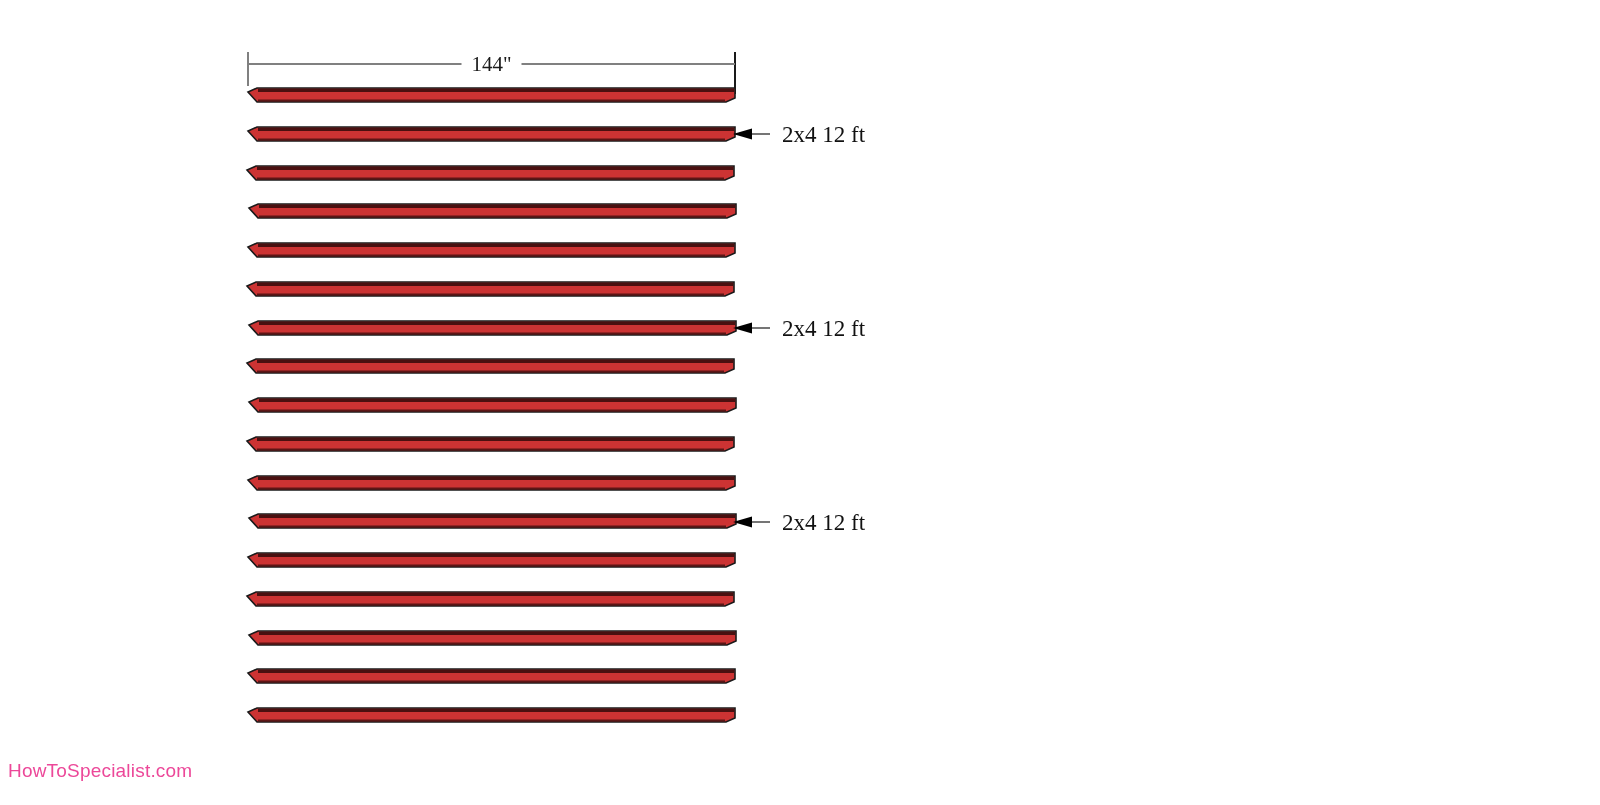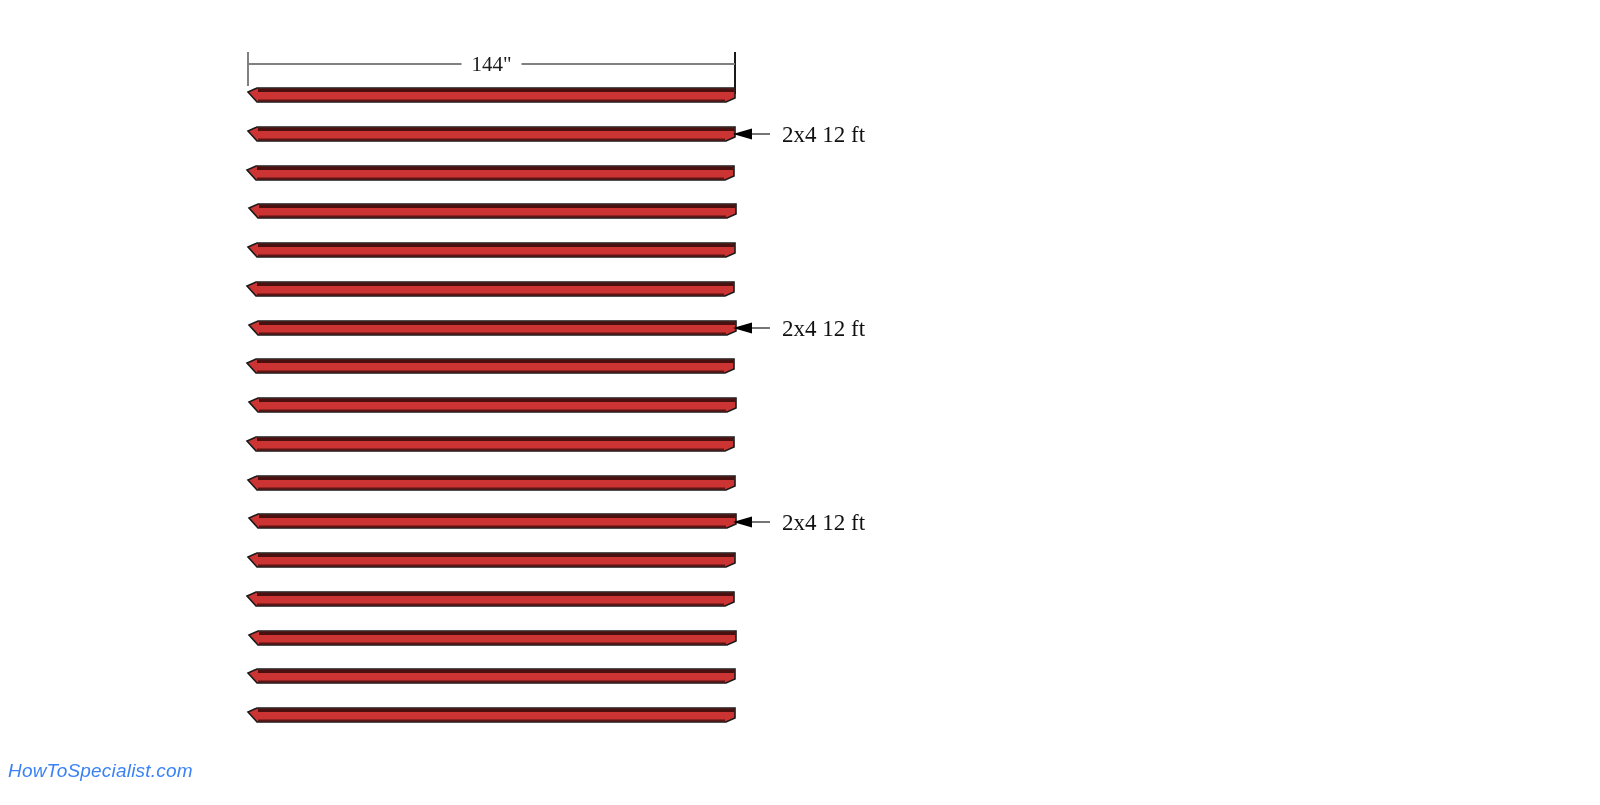--- a/index.html
+++ b/index.html
@@ -44,25 +44,24 @@
     font-size: 23px;
     fill: #111111;
   }
 
   .watermark {
     position: absolute;
     left: 8px;
     top: 760px;
     font-family: "Liberation Sans", sans-serif;
     font-size: 19px;
-    color: #3b82f6;
+    color: #ec4899;
     letter-spacing: 0.2px;
     white-space: nowrap;
     user-select: none;
-    font-style: italic;
   }
 </style>
 </head>
 <body>
 
 <div id="diagram-root">
 
   <svg class="board-canvas" viewBox="0 0 1600 805" xmlns="http://www.w3.org/2000/svg">
     <g id="dimension-group">
         <line x1="248" y1="52" x2="248" y2="86" stroke="#808080" stroke-width="2"></line>

